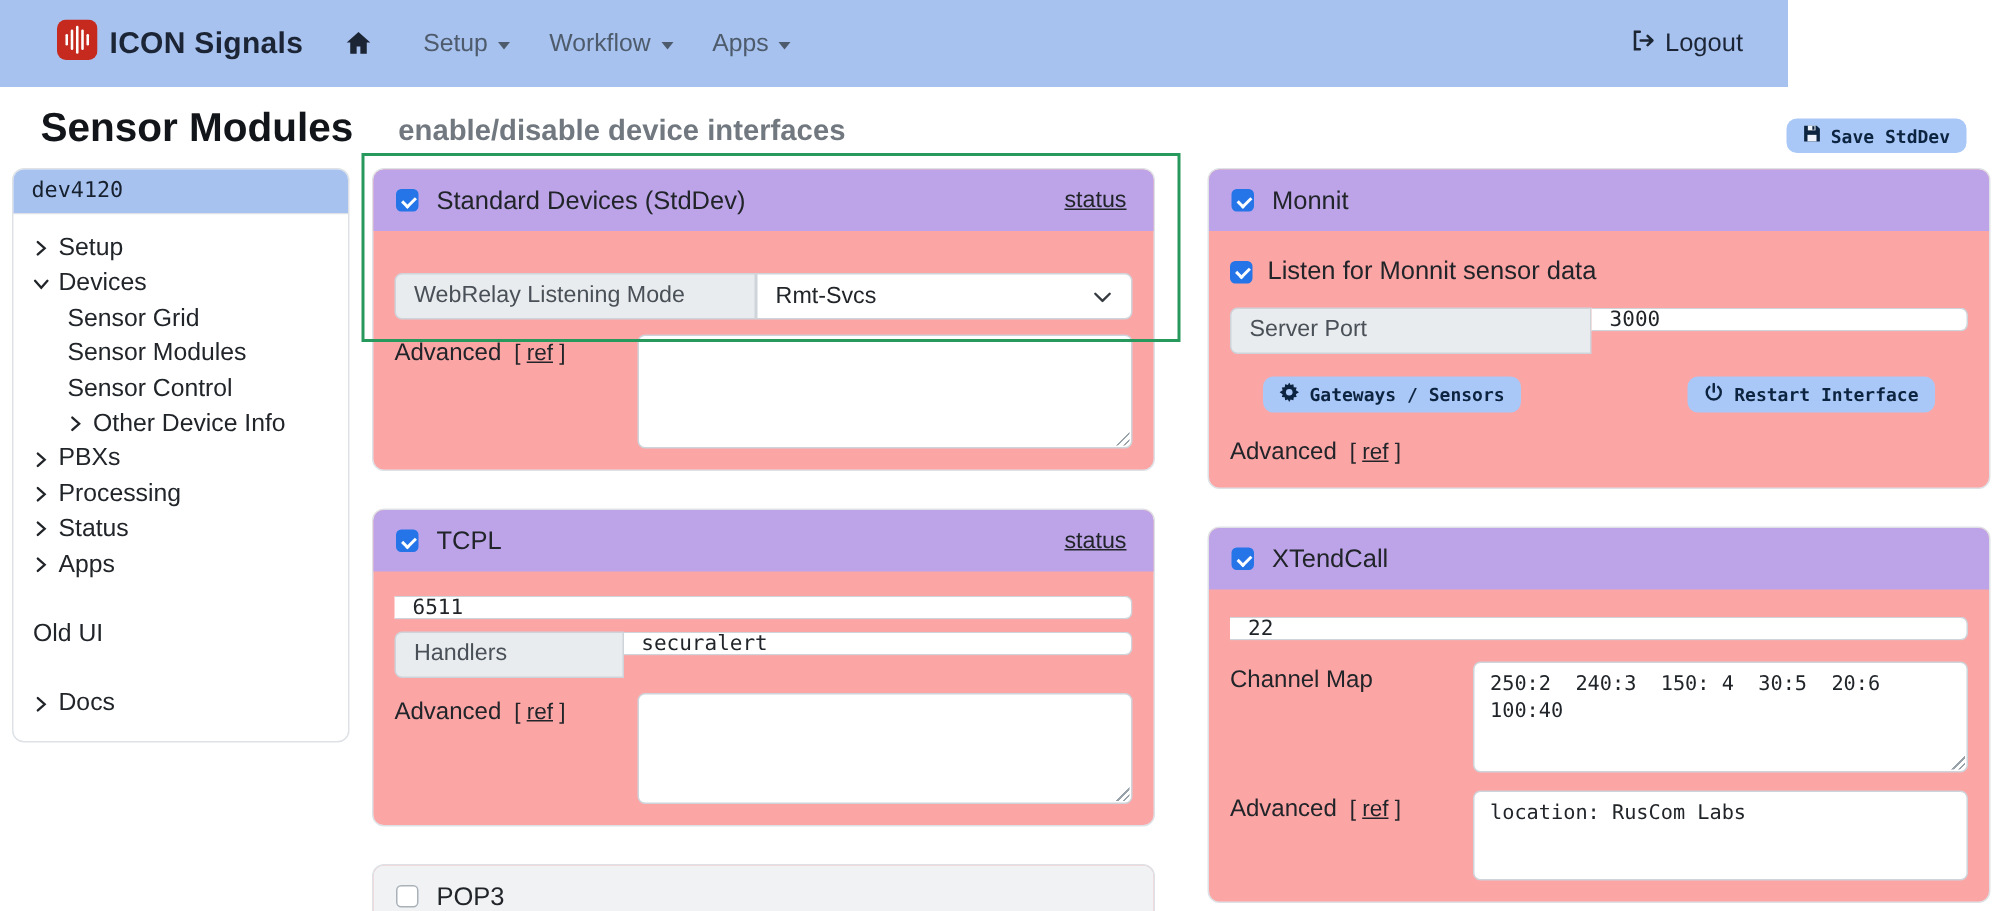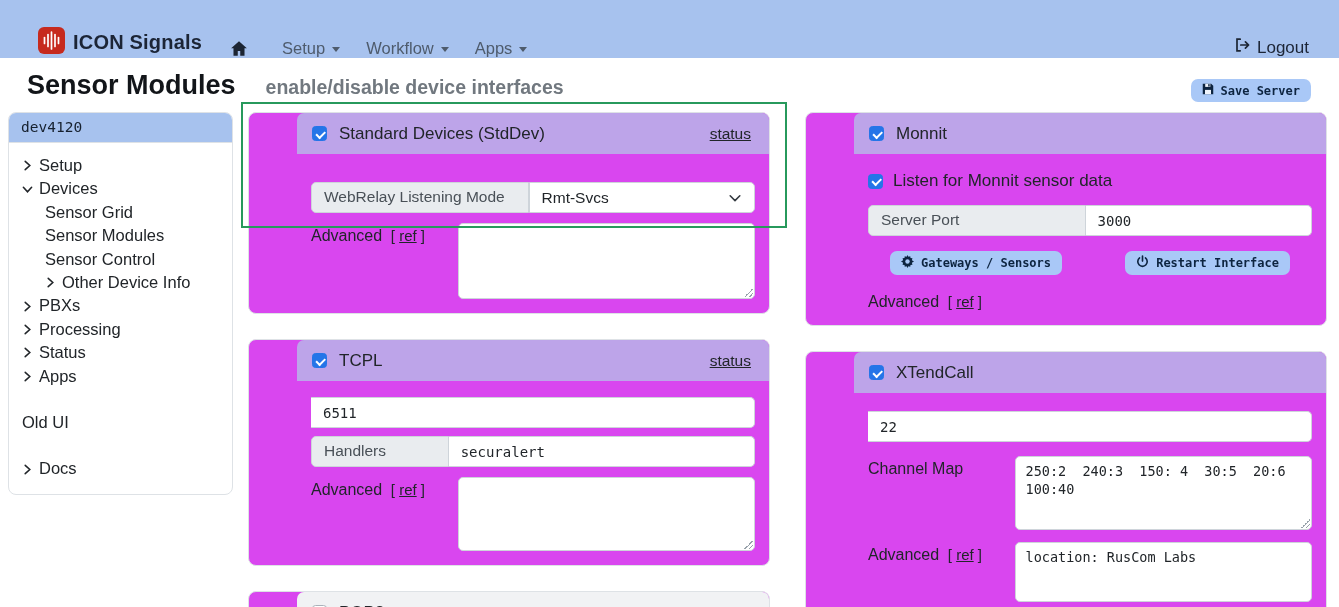--- a/index.html
+++ b/index.html
@@ -6,22 +6,22 @@
     --nav:#a7c2ee; --purple:#bda4e9; --accent:#2575e8; --btn:#a9c8f7;
     --green:#27995c; --red:#c62a1e; --border:#dee2e6; --cellbg:#e9ecef;
     --cellborder:#ced4da; --ink:#212529; --muted:#6c757d; --navink:#1c2536;
   }
   *{margin:0;padding:0;box-sizing:border-box;}
   html,body{width:1339px;height:607px;overflow:hidden;background:#fff;
     font-family:"Liberation Sans","DejaVu Sans",sans-serif;color:var(--ink);}
   .mono{font-family:"DejaVu Sans Mono","Liberation Mono",monospace;}
 
   
-  .navbar{position:absolute;left:0;top:0;width:1339px;height:58px;background:var(--nav);
-    display:flex;align-items:flex-end;padding:0 30px 0 38px;}
+  .navbar{position:absolute;left:0;top:0;width:1192px;height:58px;background:var(--nav);
+    display:flex;align-items:center;padding:0 30px 0 38px;}
   .brand{display:flex;align-items:center;gap:8px;cursor:pointer;}
   .brand-name{font-size:20px;font-weight:700;color:var(--navink);letter-spacing:.2px;}
   .nav-home{margin-left:28px;display:flex;align-items:center;cursor:pointer;}
   .nav-menu{display:flex;align-items:center;margin-left:8px;}
   .nav-item{font-size:16.5px;color:#4e5b6c;margin-left:26px;cursor:pointer;display:flex;align-items:center;}
   .caret{display:inline-block;width:0;height:0;border-left:4px solid transparent;
     border-right:4px solid transparent;border-top:5px solid #4e5b6c;margin-left:7px;margin-top:2px;}
   .spacer{flex:1;}
   .logout{display:flex;align-items:center;gap:7px;font-size:17px;color:var(--navink);cursor:pointer;}
 
@@ -44,21 +44,21 @@
   .tree li.lvl1{padding-left:23px;}
   .tree li.gap{margin-top:23px;}
   .chev{width:17px;flex:none;display:inline-flex;align-items:center;}
   .chev svg{display:block;}
   .chev.down svg{transform:rotate(90deg);}
 
   
   .col{position:absolute;top:112px;width:522px;}
   .col-mid{left:248px;}
   .col-right{left:805px;}
-  .card{border:1px solid var(--border);border-radius:8px;background:#d946ef;margin-bottom:25px;padding-left:48px;}
+  .card{border:1px solid var(--border);border-radius:8px;background:#fca5a5;margin-bottom:25px;}
   .card-head{display:flex;align-items:center;border-radius:7px 7px 0 0;padding:0 18px 0 15px;height:41px;gap:12px;}
   .card-head.purple{background:var(--purple);}
   .card-head.gray{background:#f1f2f4;}
   .card-title{font-size:17px;color:var(--ink);}
   .status-link{margin-left:auto;font-size:15.5px;color:#212529;text-decoration:underline;cursor:pointer;}
   .card-body{padding:16px 14px 14px;}
   .card-body.tall-top{padding-top:28px;}
 
   
   .cb{width:15px;height:15px;border-radius:3.5px;border:1px solid #a9b1b9;background:#fff;
@@ -66,21 +66,21 @@
   .cb.checked{background:var(--accent);border-color:var(--accent);}
   .cb.checked::after{content:"";position:absolute;left:3px;top:3.5px;width:7px;height:3.5px;
     border-left:2px solid #fff;border-bottom:2px solid #fff;transform:rotate(-45deg);}
 
   
   .igroup{display:flex;width:100%;margin-bottom:8px;}
   .ilabel{background:var(--cellbg);border:1px solid var(--cellborder);border-radius:5px 0 0 5px;
     color:#495057;font-size:15.5px;padding:5px 12px 0;height:31px;flex:none;}
   .igroup.wide .ilabel{width:49%;}
   .igroup.narrow .ilabel{width:31%;}
-  .ifield{flex:1;height:31px;border:1px solid var(--cellborder);border-left:none;
+  .ifield{flex:1;height:16px;border:1px solid var(--cellborder);border-left:none;
     border-radius:0 5px 5px 0;font-size:14px;padding:0 12px;color:var(--ink);background:#fff;outline:none;}
   .iselect{flex:1;height:31px;border:1px solid var(--cellborder);border-radius:0 5px 5px 0;
     display:flex;align-items:center;padding:0 12px;font-size:15.5px;color:var(--ink);cursor:pointer;background:#fff;}
   .iselect .sel-chev{margin-left:auto;display:flex;}
 
   
   .adv-row{display:flex;align-items:flex-start;margin-top:10px;}
   .adv-label{width:33%;flex:none;font-size:16px;color:var(--ink);padding-top:4px;}
   .adv-label .ref{font-size:15px;}
   .adv-label a{color:var(--ink);text-decoration:underline;cursor:pointer;}
@@ -162,21 +162,21 @@
   <span class="page-sub">enable/disable device interfaces</span>
   <button class="btn save-btn">
     <span>
       <svg width="12" height="12" viewBox="0 0 16 16">
           <path fill="#0d2440" d="M1 1h11.2L15 3.8V15H1z"></path>
           <rect x="4" y="9.2" width="8" height="5.8" fill="#eef3fb"></rect>
           <rect x="4.3" y="1" width="6.8" height="4.2" fill="#eef3fb"></rect>
           <rect x="8.3" y="1.5" width="1.9" height="3.2" fill="#0d2440"></rect>
         </svg>
     </span>
-    <span>Save Server</span>
+    <span>Save StdDev</span>
   </button>
 </div>
 
 <aside class="sidebar">
   <div class="side-head mono">dev4120</div>
   <ul class="tree">
     <li>
       <span class="chev">
           <svg width="11" height="11" viewBox="0 0 12 12">
             <path d="M3.5 1.5 8.5 6 3.5 10.5" stroke="#212529" stroke-width="1.7" fill="none" stroke-linecap="round"></path>

